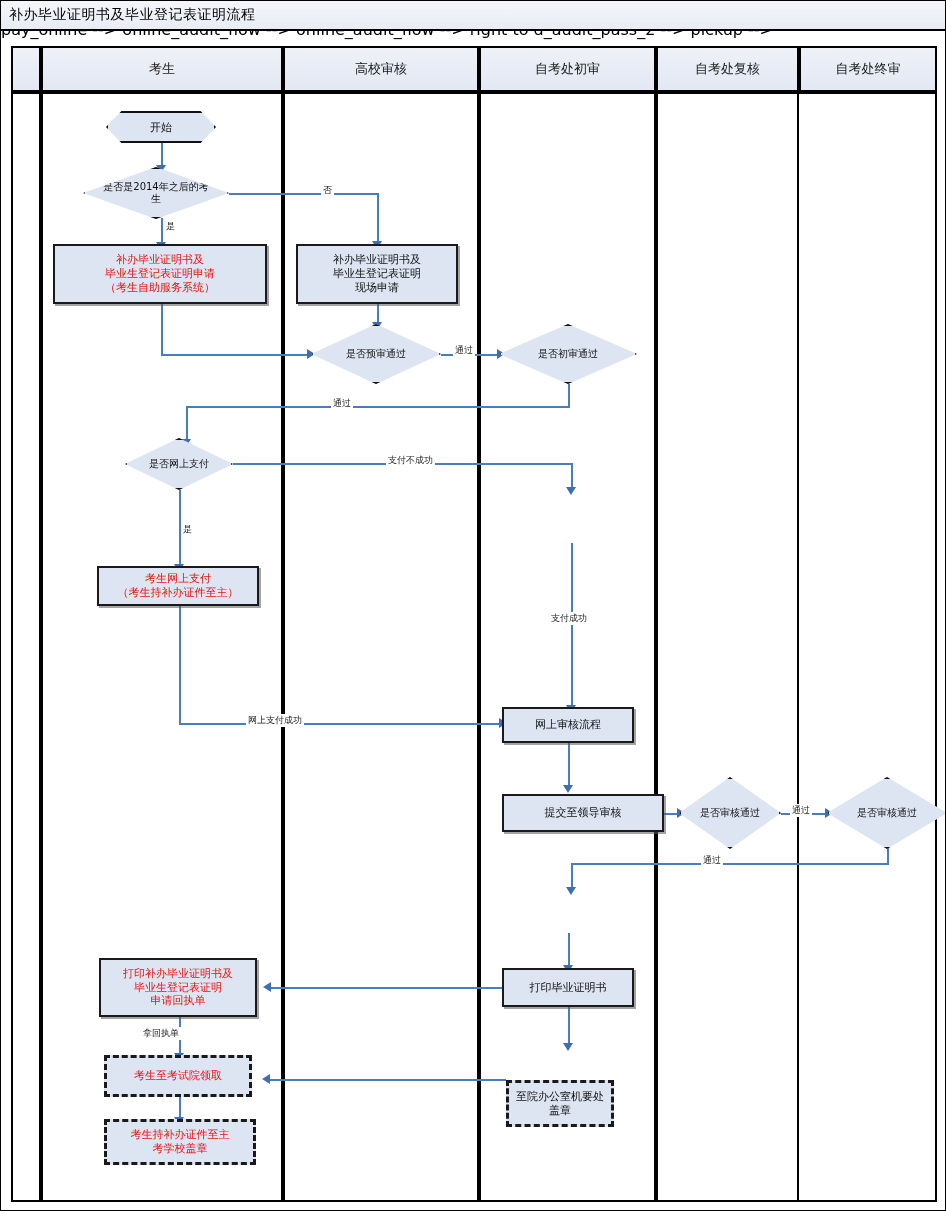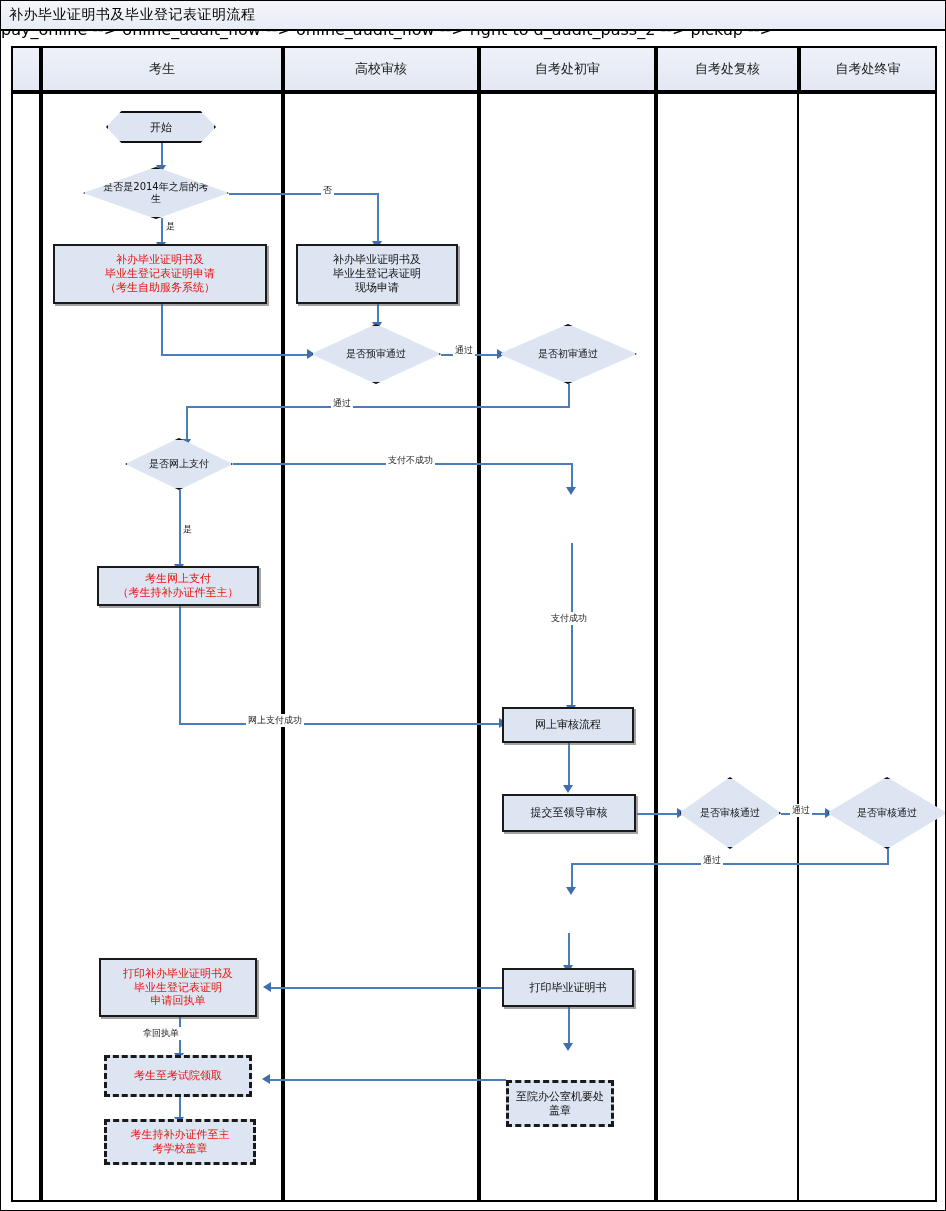--- a/index.html
+++ b/index.html
@@ -237,21 +237,21 @@
   
 
   
   <div class="node proc red" style="left:96px;top:565px;width:162px;height:40px;white-space:pre-line;">考生网上支付
 （考生持补办证件至主）</div>
 
   
   <div class="node proc" style="left:501px;top:706px;width:132px;height:36px;">网上审核流程</div>
 
   
-  <div class="node proc" style="left:501px;top:793px;width:134px;height:38px;">提交至领导审核</div>
+  <div class="node proc" style="left:501px;top:793px;width:162px;height:38px;">提交至领导审核</div>
 
   
   <div class="diam" style="left:678px;top:776px;width:102px;height:72px;">
     <span>是否审核通过</span>
   </div>
 
   
   <div class="diam" style="left:826px;top:776px;width:120px;height:72px;">
     <span>是否审核通过</span>
   </div>

